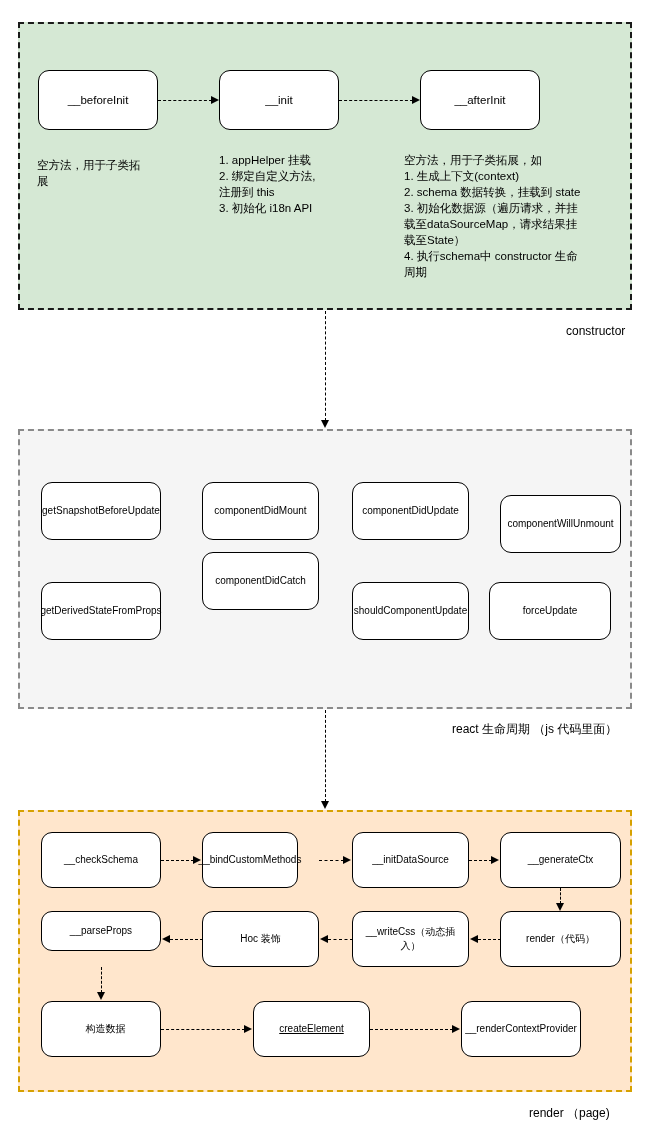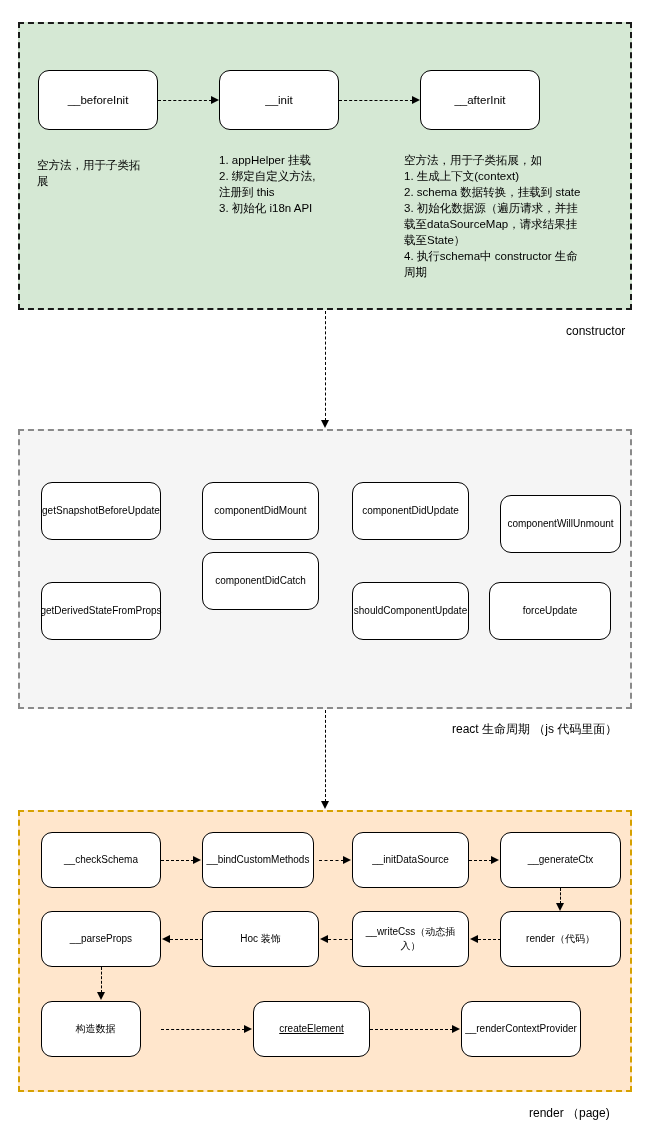--- a/index.html
+++ b/index.html
@@ -184,21 +184,21 @@
 <div class="caption cap-react">react 生命周期 （js 代码里面）</div>
 
 <div class="v-line" style="left:325px; top:710px; height:92px;"></div>
 <div class="arrow-d" style="left:320.5px; top:801px;"></div>
 
 <div class="section section-orange"></div>
 
 <div class="node small-label" style="left:41px; top:832px; width:120px; height:56px;text-align:right;">
   <span>__checkSchema</span>
 </div>
-<div class="node small-label" style="left:202px; top:832px; width:112px; height:56px;">
+<div class="node small-label" style="left:202px; top:832px; width:96px; height:56px;">
   <span>__bindCustomMethods</span>
 </div>
 <div class="node small-label" style="left:352px; top:832px; width:117px; height:56px;">
   <span>__initDataSource</span>
 </div>
 <div class="node small-label" style="left:500px; top:832px; width:121px; height:56px;">
   <span>__generateCtx</span>
 </div>
 
 <div class="h-line" style="left:161px; top:860px; width:33px;"></div>
@@ -206,21 +206,21 @@
 
 <div class="h-line" style="left:319px; top:860px; width:25px;"></div>
 <div class="arrow-r" style="left:343px; top:855.5px;"></div>
 
 <div class="h-line" style="left:469px; top:860px; width:23px;"></div>
 <div class="arrow-r" style="left:491px; top:855.5px;"></div>
 
 <div class="v-line" style="left:560px; top:888px; height:16px;"></div>
 <div class="arrow-d" style="left:555.5px; top:903px;"></div>
 
-<div class="node small-label" style="left:41px; top:911px; width:120px; height:56px;">
+<div class="node small-label" style="left:41px; top:911px; width:120px; height:40px;">
   <span>__parseProps</span>
 </div>
 <div class="node small-label" style="left:202px; top:911px; width:117px; height:56px;">
   <span>Hoc 装饰</span>
 </div>
 <div class="node small-label" style="left:352px; top:911px; width:117px; height:56px;">
   <span>__writeCss（动态插入）</span>
 </div>
 <div class="node small-label" style="left:500px; top:911px; width:121px; height:56px;">
   <span>render（代码）</span>
@@ -231,21 +231,21 @@
 
 <div class="h-line" style="left:328px; top:939px; width:25px;"></div>
 <div class="arrow-l" style="left:320px; top:934.5px;"></div>
 
 <div class="h-line" style="left:170px; top:939px; width:33px;"></div>
 <div class="arrow-l" style="left:162px; top:934.5px;"></div>
 
 <div class="v-line" style="left:101px; top:967px; width:0; height:26px;"></div>
 <div class="arrow-d" style="left:96.5px; top:992px;"></div>
 
-<div class="node small-label" style="left:41px; top:1001px; width:100px; height:56px;padding-left:12px;">
+<div class="node small-label" style="left:41px; top:1001px; width:120px; height:56px;padding-left:12px;">
   <span>构造数据</span>
 </div>
 <div class="node small-label" style="left:253px; top:1001px; width:117px; height:56px;text-decoration:underline;">
   <span>createElement</span>
 </div>
 <div class="node small-label" style="left:461px; top:1001px; width:120px; height:56px;">
   <span>__renderContextProvider</span>
 </div>
 
 <div class="h-line" style="left:161px; top:1029px; width:84px;"></div>

